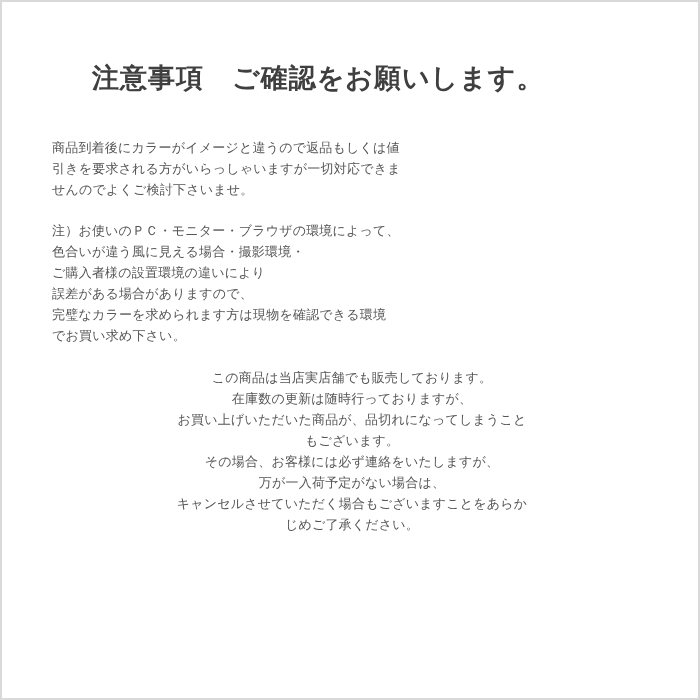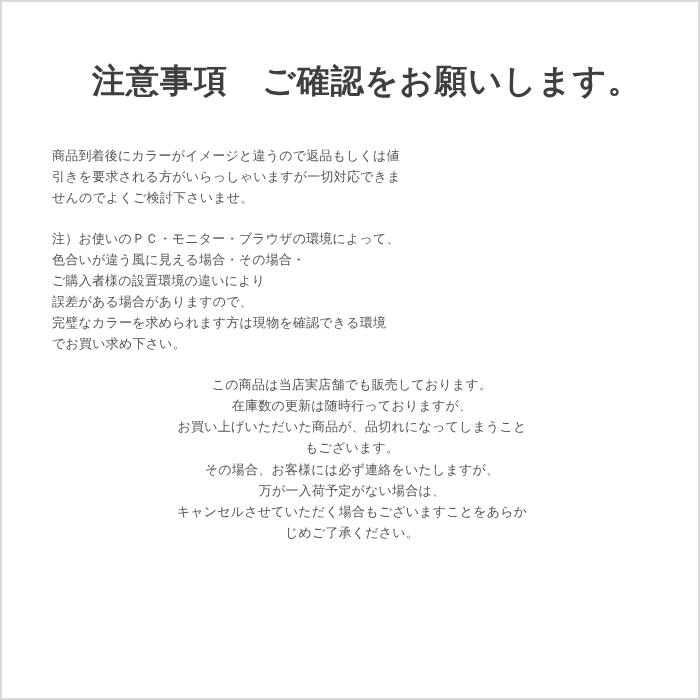--- a/index.html
+++ b/index.html
@@ -18,21 +18,21 @@
     box-sizing: border-box;
     width: 700px;
     height: 700px;
     border: 2px solid #d9d9d9;
     background: #ffffff;
     padding: 40px 46px 30px 46px;
     display: flex;
     flex-direction: column;
   }
   .notice-title {
-    font-size: 33px;
+    font-size: 27px;
     font-weight: bold;
     color: #3f3f3f;
     letter-spacing: 1px;
     margin: 18px 0 0 44px;
     line-height: 1.3;
     white-space: pre;
   }
   .notice-body {
     margin-top: 42px;
     margin-left: 4px;
@@ -54,21 +54,21 @@
 <body>
 
 <div class="notice-card">
   <div class="notice-title">注意事項　ご確認をお願いします。</div>
 
   <div class="notice-body">
     <p class="para">商品到着後にカラーがイメージと違うので返品もしくは値
 引きを要求される方がいらっしゃいますが一切対応できま
 せんのでよくご検討下さいませ。</p>
     <p class="para">注）お使いのＰＣ・モニター・ブラウザの環境によって、
-色合いが違う風に見える場合・その場合・
+色合いが違う風に見える場合・撮影環境・
 ご購入者様の設置環境の違いにより
 誤差がある場合がありますので、
 完璧なカラーを求められます方は現物を確認できる環境
 でお買い求め下さい。</p>
     <p class="para">この商品は当店実店舗でも販売しております。
 在庫数の更新は随時行っておりますが、
 お買い上げいただいた商品が、品切れになってしまうこと
 もございます。
 その場合、お客様には必ず連絡をいたしますが、
 万が一入荷予定がない場合は、

